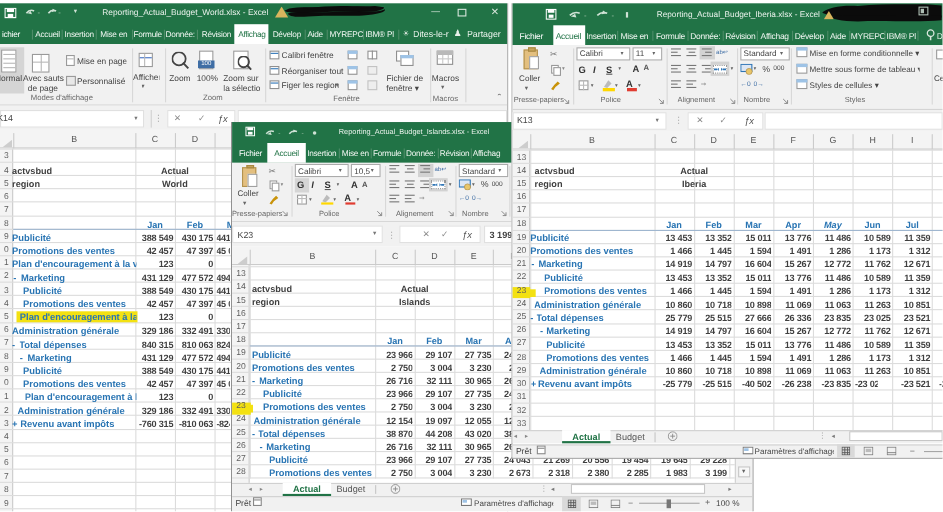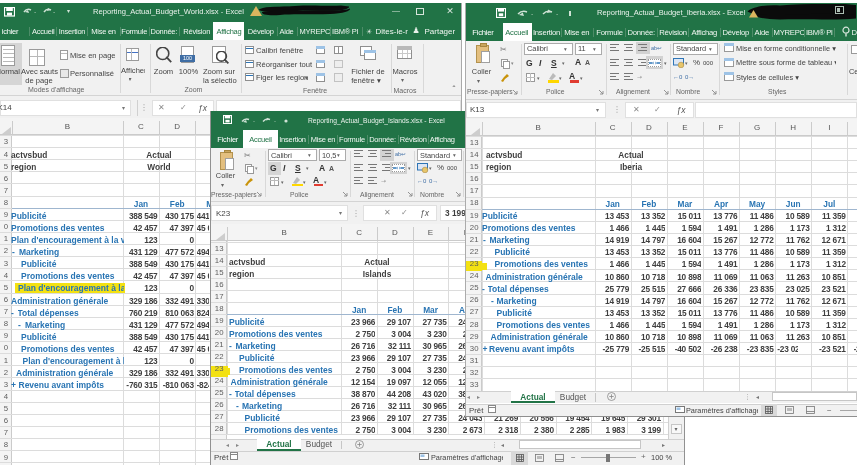--- a/index.html
+++ b/index.html
@@ -285,21 +285,21 @@
 <div class="t num" style="left:196.5px;top:271.342px;width:12px;height:10.5px;line-height:10.5px;text-align:left;">45 0</div>
 <div class="t lbl" style="left:18px;top:283.464px;width:106px;height:10.5px;line-height:10.5px;">Plan d'encouragement à la v</div>
 <div class="t num" style="left:100px;top:283.464px;width:57.5px;height:10.5px;line-height:10.5px;">123</div>
 <div class="t num" style="left:136px;top:283.464px;width:57.8px;height:10.5px;line-height:10.5px;">0</div>
 <div class="t lbl" style="left:11px;top:295.586px;width:113px;height:10.5px;line-height:10.5px;">Administration générale</div>
 <div class="t num" style="left:100px;top:295.586px;width:57.5px;height:10.5px;line-height:10.5px;">329 186</div>
 <div class="t num" style="left:136px;top:295.586px;width:57.8px;height:10.5px;line-height:10.5px;">332 491</div>
 <div class="t num" style="left:196.5px;top:295.586px;width:12px;height:10.5px;line-height:10.5px;text-align:left;">330 1</div>
 <div class="t lbl" style="left:11px;top:307.70799999999997px;width:8px;height:10.5px;line-height:10.5px;">-</div>
 <div class="t lbl" style="left:17.5px;top:307.70799999999997px;width:104.5px;height:10.5px;line-height:10.5px;">Total dépenses</div>
-<div class="t num" style="left:100px;top:307.70799999999997px;width:57.5px;height:10.5px;line-height:10.5px;">760 219</div>
+<div class="t num" style="left:100px;top:307.70799999999997px;width:57.5px;height:10.5px;line-height:10.5px;">840 315</div>
 <div class="t num" style="left:136px;top:307.70799999999997px;width:57.8px;height:10.5px;line-height:10.5px;">810 063</div>
 <div class="t num" style="left:196.5px;top:307.70799999999997px;width:12px;height:10.5px;line-height:10.5px;text-align:left;">824 3</div>
 <div class="t lbl" style="left:18px;top:319.83px;width:8px;height:10.5px;line-height:10.5px;">-</div>
 <div class="t lbl" style="left:25px;top:319.83px;width:97px;height:10.5px;line-height:10.5px;">Marketing</div>
 <div class="t num" style="left:100px;top:319.83px;width:57.5px;height:10.5px;line-height:10.5px;">431 129</div>
 <div class="t num" style="left:136px;top:319.83px;width:57.8px;height:10.5px;line-height:10.5px;">477 572</div>
 <div class="t num" style="left:196.5px;top:319.83px;width:12px;height:10.5px;line-height:10.5px;text-align:left;">494 1</div>
 <div class="t lbl" style="left:21px;top:331.952px;width:103px;height:10.5px;line-height:10.5px;">Publicité</div>
 <div class="t num" style="left:100px;top:331.952px;width:57.5px;height:10.5px;line-height:10.5px;">388 549</div>
 <div class="t num" style="left:136px;top:331.952px;width:57.8px;height:10.5px;line-height:10.5px;">430 175</div>
@@ -644,21 +644,21 @@
 <div class="t num" style="left:450.40000000000003px;top:400.6px;width:32.0px;height:10.5px;line-height:10.5px;">26 716</div>
 <div class="t lbl" style="left:244.5px;top:412.6px;width:96.5px;height:10.5px;line-height:10.5px;">Publicité</div>
 <div class="t num" style="left:343.3px;top:412.6px;width:32.0px;height:10.5px;line-height:10.5px;">23 966</div>
 <div class="t num" style="left:379.0px;top:412.6px;width:32.0px;height:10.5px;line-height:10.5px;">29 107</div>
 <div class="t num" style="left:414.70000000000005px;top:412.6px;width:32.0px;height:10.5px;line-height:10.5px;">27 735</div>
 <div class="t num" style="left:450.40000000000003px;top:412.6px;width:32.0px;height:10.5px;line-height:10.5px;">24 043</div>
 <div class="t num" style="left:486.1px;top:412.6px;width:32.0px;height:10.5px;line-height:10.5px;">21 269</div>
 <div class="t num" style="left:521.8px;top:412.6px;width:32.0px;height:10.5px;line-height:10.5px;">20 556</div>
 <div class="t num" style="left:557.5px;top:412.6px;width:32.0px;height:10.5px;line-height:10.5px;">19 454</div>
 <div class="t num" style="left:593.2px;top:412.6px;width:32.0px;height:10.5px;line-height:10.5px;">19 645</div>
-<div class="t num" style="left:628.9000000000001px;top:412.6px;width:32.0px;height:10.5px;line-height:10.5px;">29 301</div>
+<div class="t num" style="left:628.9000000000001px;top:412.6px;width:32.0px;height:10.5px;line-height:10.5px;">29 228</div>
 <div class="t lbl" style="left:244.5px;top:424.6px;width:96.5px;height:10.5px;line-height:10.5px;">Promotions des ventes</div>
 <div class="t num" style="left:343.3px;top:424.6px;width:32.0px;height:10.5px;line-height:10.5px;">2 750</div>
 <div class="t num" style="left:379.0px;top:424.6px;width:32.0px;height:10.5px;line-height:10.5px;">3 004</div>
 <div class="t num" style="left:414.70000000000005px;top:424.6px;width:32.0px;height:10.5px;line-height:10.5px;">3 230</div>
 <div class="t num" style="left:450.40000000000003px;top:424.6px;width:32.0px;height:10.5px;line-height:10.5px;">2 673</div>
 <div class="t num" style="left:486.1px;top:424.6px;width:32.0px;height:10.5px;line-height:10.5px;">2 318</div>
 <div class="t num" style="left:521.8px;top:424.6px;width:32.0px;height:10.5px;line-height:10.5px;">2 380</div>
 <div class="t num" style="left:557.5px;top:424.6px;width:32.0px;height:10.5px;line-height:10.5px;">2 285</div>
 <div class="t num" style="left:593.2px;top:424.6px;width:32.0px;height:10.5px;line-height:10.5px;">1 983</div>
 <div class="t num" style="left:628.9000000000001px;top:424.6px;width:32.0px;height:10.5px;line-height:10.5px;">3 199</div>
@@ -1026,21 +1026,21 @@
 <div style="left:479px;top:262.5px;width:8px;height:7px;background:#f3e112;"></div>
 <div class="t rn" style="left:465.5px;top:259.0px;width:13px;height:10.5px;line-height:10.5px;">23</div>
 <div class="t dk" style="left:486px;top:150.32px;width:80px;height:10.5px;line-height:10.5px;">actvsbud</div>
 <div class="t dk" style="left:600px;top:150.32px;width:62px;height:10.5px;line-height:10.5px;text-align:center;">Actual</div>
 <div class="t dk" style="left:486px;top:162.44px;width:80px;height:10.5px;line-height:10.5px;">region</div>
 <div class="t dk" style="left:600px;top:162.44px;width:62px;height:10.5px;line-height:10.5px;text-align:center;">Iberia</div>
 <div class="t mon" style="left:594.7px;top:198.79999999999998px;width:36.1px;height:10.5px;line-height:10.5px;">Jan</div>
 <div class="t mon" style="left:630.8000000000001px;top:198.79999999999998px;width:36.1px;height:10.5px;line-height:10.5px;">Feb</div>
 <div class="t mon" style="left:666.9000000000001px;top:198.79999999999998px;width:36.1px;height:10.5px;line-height:10.5px;">Mar</div>
 <div class="t mon" style="left:703.0px;top:198.79999999999998px;width:36.1px;height:10.5px;line-height:10.5px;">Apr</div>
-<div class="t mon" style="left:739.1px;top:198.79999999999998px;width:36.1px;height:10.5px;line-height:10.5px;">May</div>
+<div class="t mon" style="left:739.1px;top:198.79999999999998px;width:36.1px;height:10.5px;line-height:10.5px;font-style:italic;">May</div>
 <div class="t mon" style="left:775.2px;top:198.79999999999998px;width:36.1px;height:10.5px;line-height:10.5px;">Jun</div>
 <div class="t mon" style="left:811.3000000000001px;top:198.79999999999998px;width:36.1px;height:10.5px;line-height:10.5px;">Jul</div>
 <div class="t lbl" style="left:482px;top:210.92px;width:112px;height:10.5px;line-height:10.5px;">Publicité</div>
 <div class="t num" style="left:596.7px;top:210.92px;width:32.5px;height:10.5px;line-height:10.5px;">13 453</div>
 <div class="t num" style="left:632.8000000000001px;top:210.92px;width:32.5px;height:10.5px;line-height:10.5px;">13 352</div>
 <div class="t num" style="left:668.9000000000001px;top:210.92px;width:32.5px;height:10.5px;line-height:10.5px;">15 011</div>
 <div class="t num" style="left:705.0px;top:210.92px;width:32.5px;height:10.5px;line-height:10.5px;">13 776</div>
 <div class="t num" style="left:741.1px;top:210.92px;width:32.5px;height:10.5px;line-height:10.5px;">11 486</div>
 <div class="t num" style="left:777.2px;top:210.92px;width:32.5px;height:10.5px;line-height:10.5px;">10 589</div>
 <div class="t num" style="left:813.3000000000001px;top:210.92px;width:32.5px;height:10.5px;line-height:10.5px;">11 359</div>

